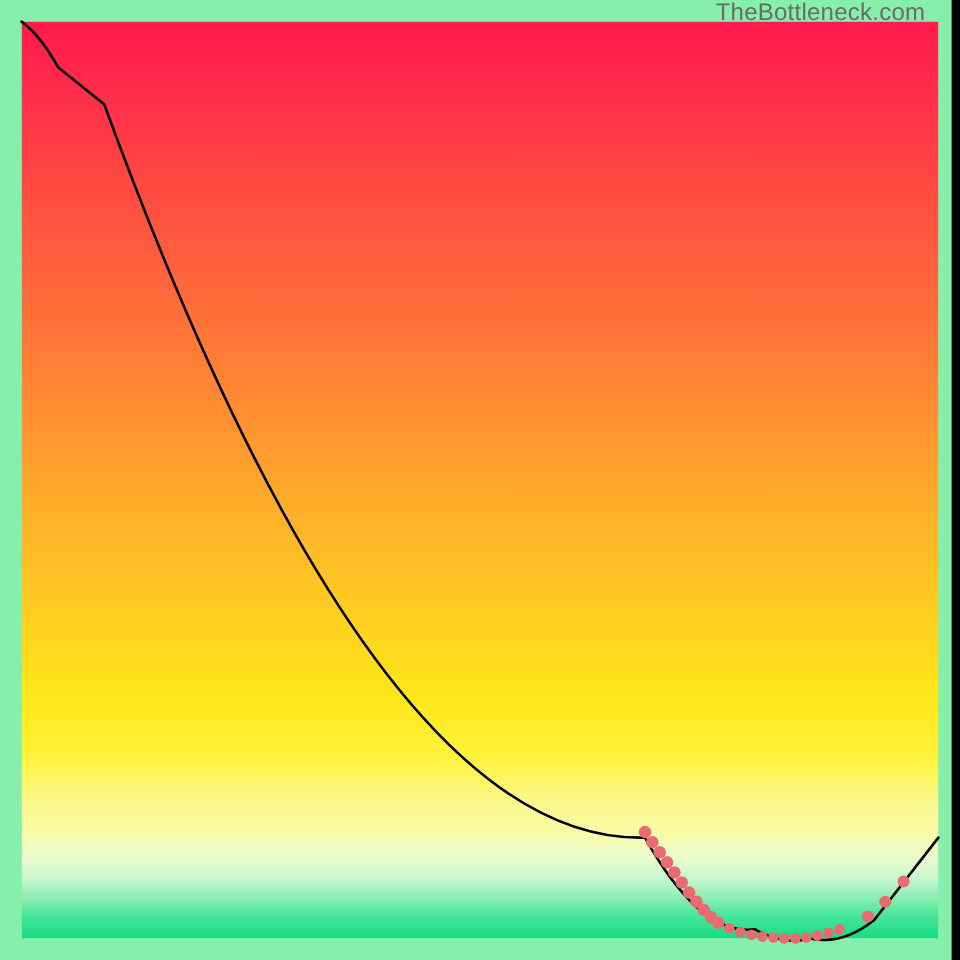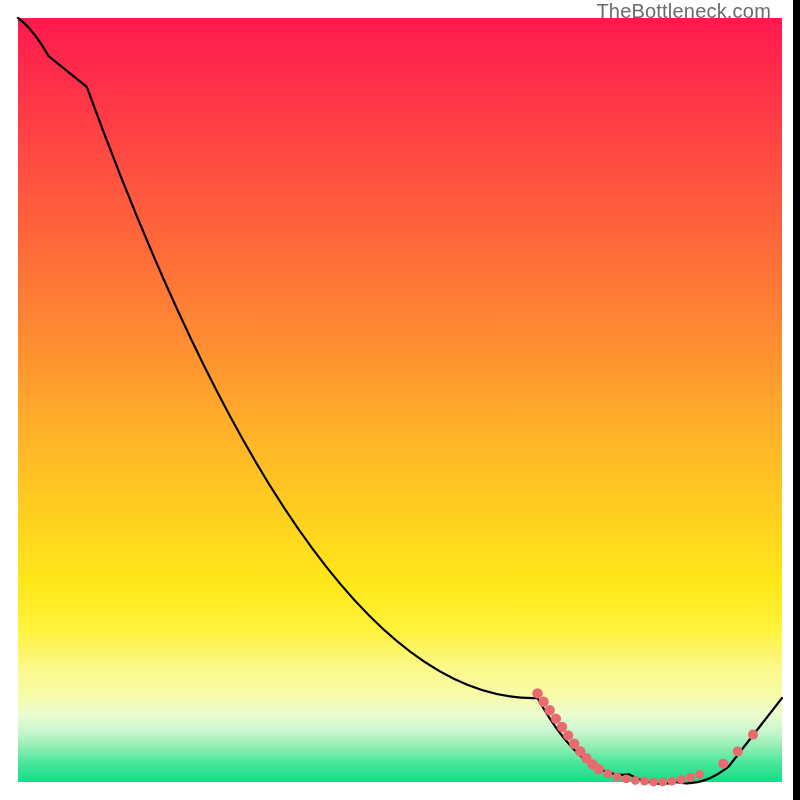--- a/index.html
+++ b/index.html
@@ -7,21 +7,21 @@
     padding: 0;
     width: 800px;
     height: 800px;
     background: #000;
     overflow: hidden;
   }
   .stage {
     position: relative;
     width: 793px;
     height: 800px;
-    background: #ffffff;
+    background: #86efac;
   }
   .plot {
     position: absolute;
     left: 18px;
     top: 18px;
     width: 764px;
     height: 764px;
   }
   .gradient-bg {
     position: absolute;

